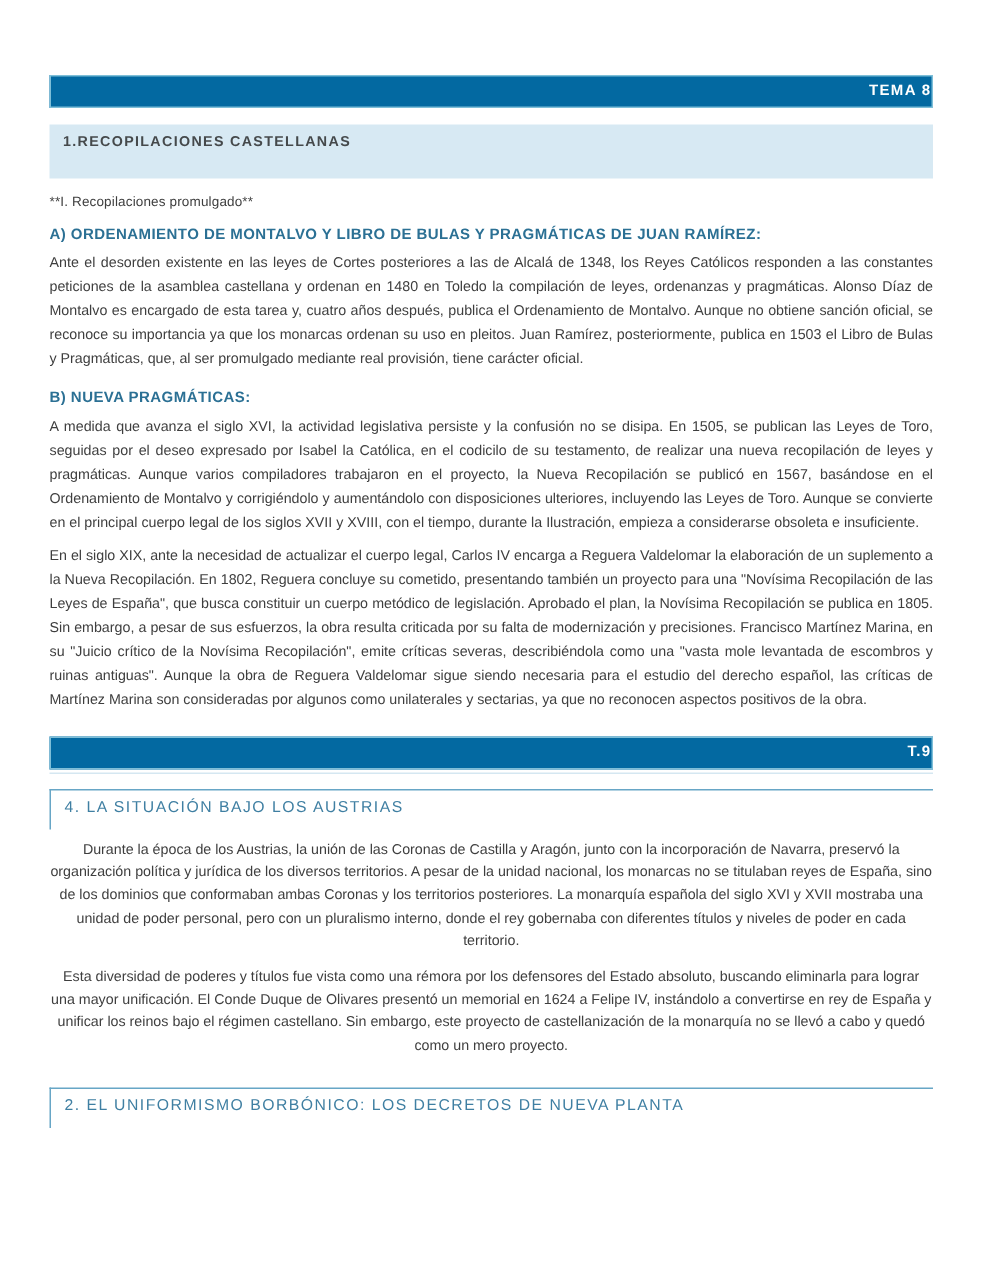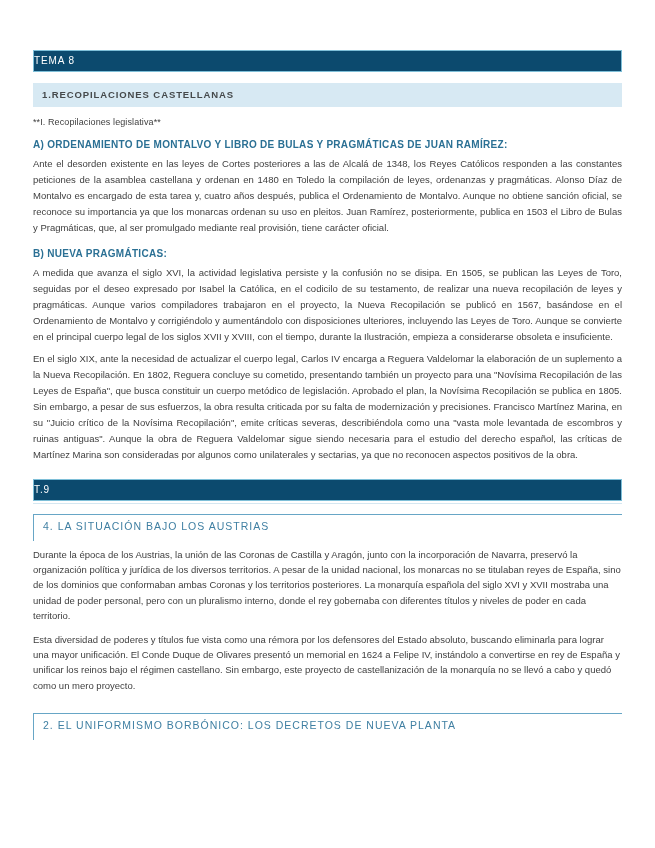--- a/index.html
+++ b/index.html
@@ -7,36 +7,36 @@
   body { font-family:"Liberation Sans","DejaVu Sans",sans-serif; }
   .page {
     position:relative;
     width:655px; height:848px;
     padding:50px 33px 0 33px;
     background:#ffffff;
     overflow:hidden;
   }
   .banner {
     height:22px; line-height:20px;
-    background:#0c4a6e;
+    background:#0369a1;
     border:1px solid #7ebfd8;
     color:#ffffff;
-    font-size:10px; font-weight:normal;
+    font-size:10px; font-weight:bold;
     letter-spacing:0.9px;
-    text-align:left;
+    text-align:right;
   }
   .banner.t9 { margin-top:16px; }
   .faint-rule {
     margin-top:2px; height:1px;
     background:#d5e7f1;
   }
   .band {
     margin-top:11px;
     background:#d7e9f3;
-    padding:6px 9px 7px 9px;
+    padding:6px 9px 19px 9px;
     font-size:9.5px; font-weight:bold;
     letter-spacing:0.9px;
     color:#45494b;
   }
   .md-subtitle {
     margin-top:10px;
     font-size:9px;
     color:#3e3e3e;
     letter-spacing:0.1px;
   }
@@ -61,34 +61,34 @@
     font-size:10.5px;
     color:#3f7fa2;
     letter-spacing:1px;
   }
   .boxed-head.second { margin-top:20px; }
   .t9-para {
     margin-top:6px;
     font-size:9.5px;
     line-height:15.2px;
     color:#3e3e3e;
-    text-align:left;
+    text-align:center;
   }
   .t9-para + .t9-para { margin-top:9px; }
 </style>
 </head>
 <body>
 
 <div class="page">
 
   <div class="banner">TEMA 8</div>
 
   <div class="band">1.RECOPILACIONES CASTELLANAS</div>
 
-  <div class="md-subtitle">**I. Recopilaciones legislativa**</div>
+  <div class="md-subtitle">**I. Recopilaciones promulgado**</div>
 
   <div class="sec-head">A) ORDENAMIENTO DE MONTALVO Y LIBRO DE BULAS Y PRAGMÁTICAS DE JUAN RAMÍREZ:</div>
   <div class="para">Ante el desorden existente en las leyes de Cortes posteriores a las de Alcalá de 1348, los Reyes Católicos responden a las constantes peticiones de la asamblea castellana y ordenan en 1480 en Toledo la compilación de leyes, ordenanzas y pragmáticas. Alonso Díaz de Montalvo es encargado de esta tarea y, cuatro años después, publica el Ordenamiento de Montalvo. Aunque no obtiene sanción oficial, se reconoce su importancia ya que los monarcas ordenan su uso en pleitos. Juan Ramírez, posteriormente, publica en 1503 el Libro de Bulas y Pragmáticas, que, al ser promulgado mediante real provisión, tiene carácter oficial.</div>
 
   <div class="sec-head">B) NUEVA PRAGMÁTICAS:</div>
   <div class="para">A medida que avanza el siglo XVI, la actividad legislativa persiste y la confusión no se disipa. En 1505, se publican las Leyes de Toro, seguidas por el deseo expresado por Isabel la Católica, en el codicilo de su testamento, de realizar una nueva recopilación de leyes y pragmáticas. Aunque varios compiladores trabajaron en el proyecto, la Nueva Recopilación se publicó en 1567, basándose en el Ordenamiento de Montalvo y corrigiéndolo y aumentándolo con disposiciones ulteriores, incluyendo las Leyes de Toro. Aunque se convierte en el principal cuerpo legal de los siglos XVII y XVIII, con el tiempo, durante la Ilustración, empieza a considerarse obsoleta e insuficiente.</div>
 
   <div class="para">En el siglo XIX, ante la necesidad de actualizar el cuerpo legal, Carlos IV encarga a Reguera Valdelomar la elaboración de un suplemento a la Nueva Recopilación. En 1802, Reguera concluye su cometido, presentando también un proyecto para una "Novísima Recopilación de las Leyes de España", que busca constituir un cuerpo metódico de legislación. Aprobado el plan, la Novísima Recopilación se publica en 1805. Sin embargo, a pesar de sus esfuerzos, la obra resulta criticada por su falta de modernización y precisiones. Francisco Martínez Marina, en su "Juicio crítico de la Novísima Recopilación", emite críticas severas, describiéndola como una "vasta mole levantada de escombros y ruinas antiguas". Aunque la obra de Reguera Valdelomar sigue siendo necesaria para el estudio del derecho español, las críticas de Martínez Marina son consideradas por algunos como unilaterales y sectarias, ya que no reconocen aspectos positivos de la obra.</div>
 
   <div class="banner t9">T.9</div>

